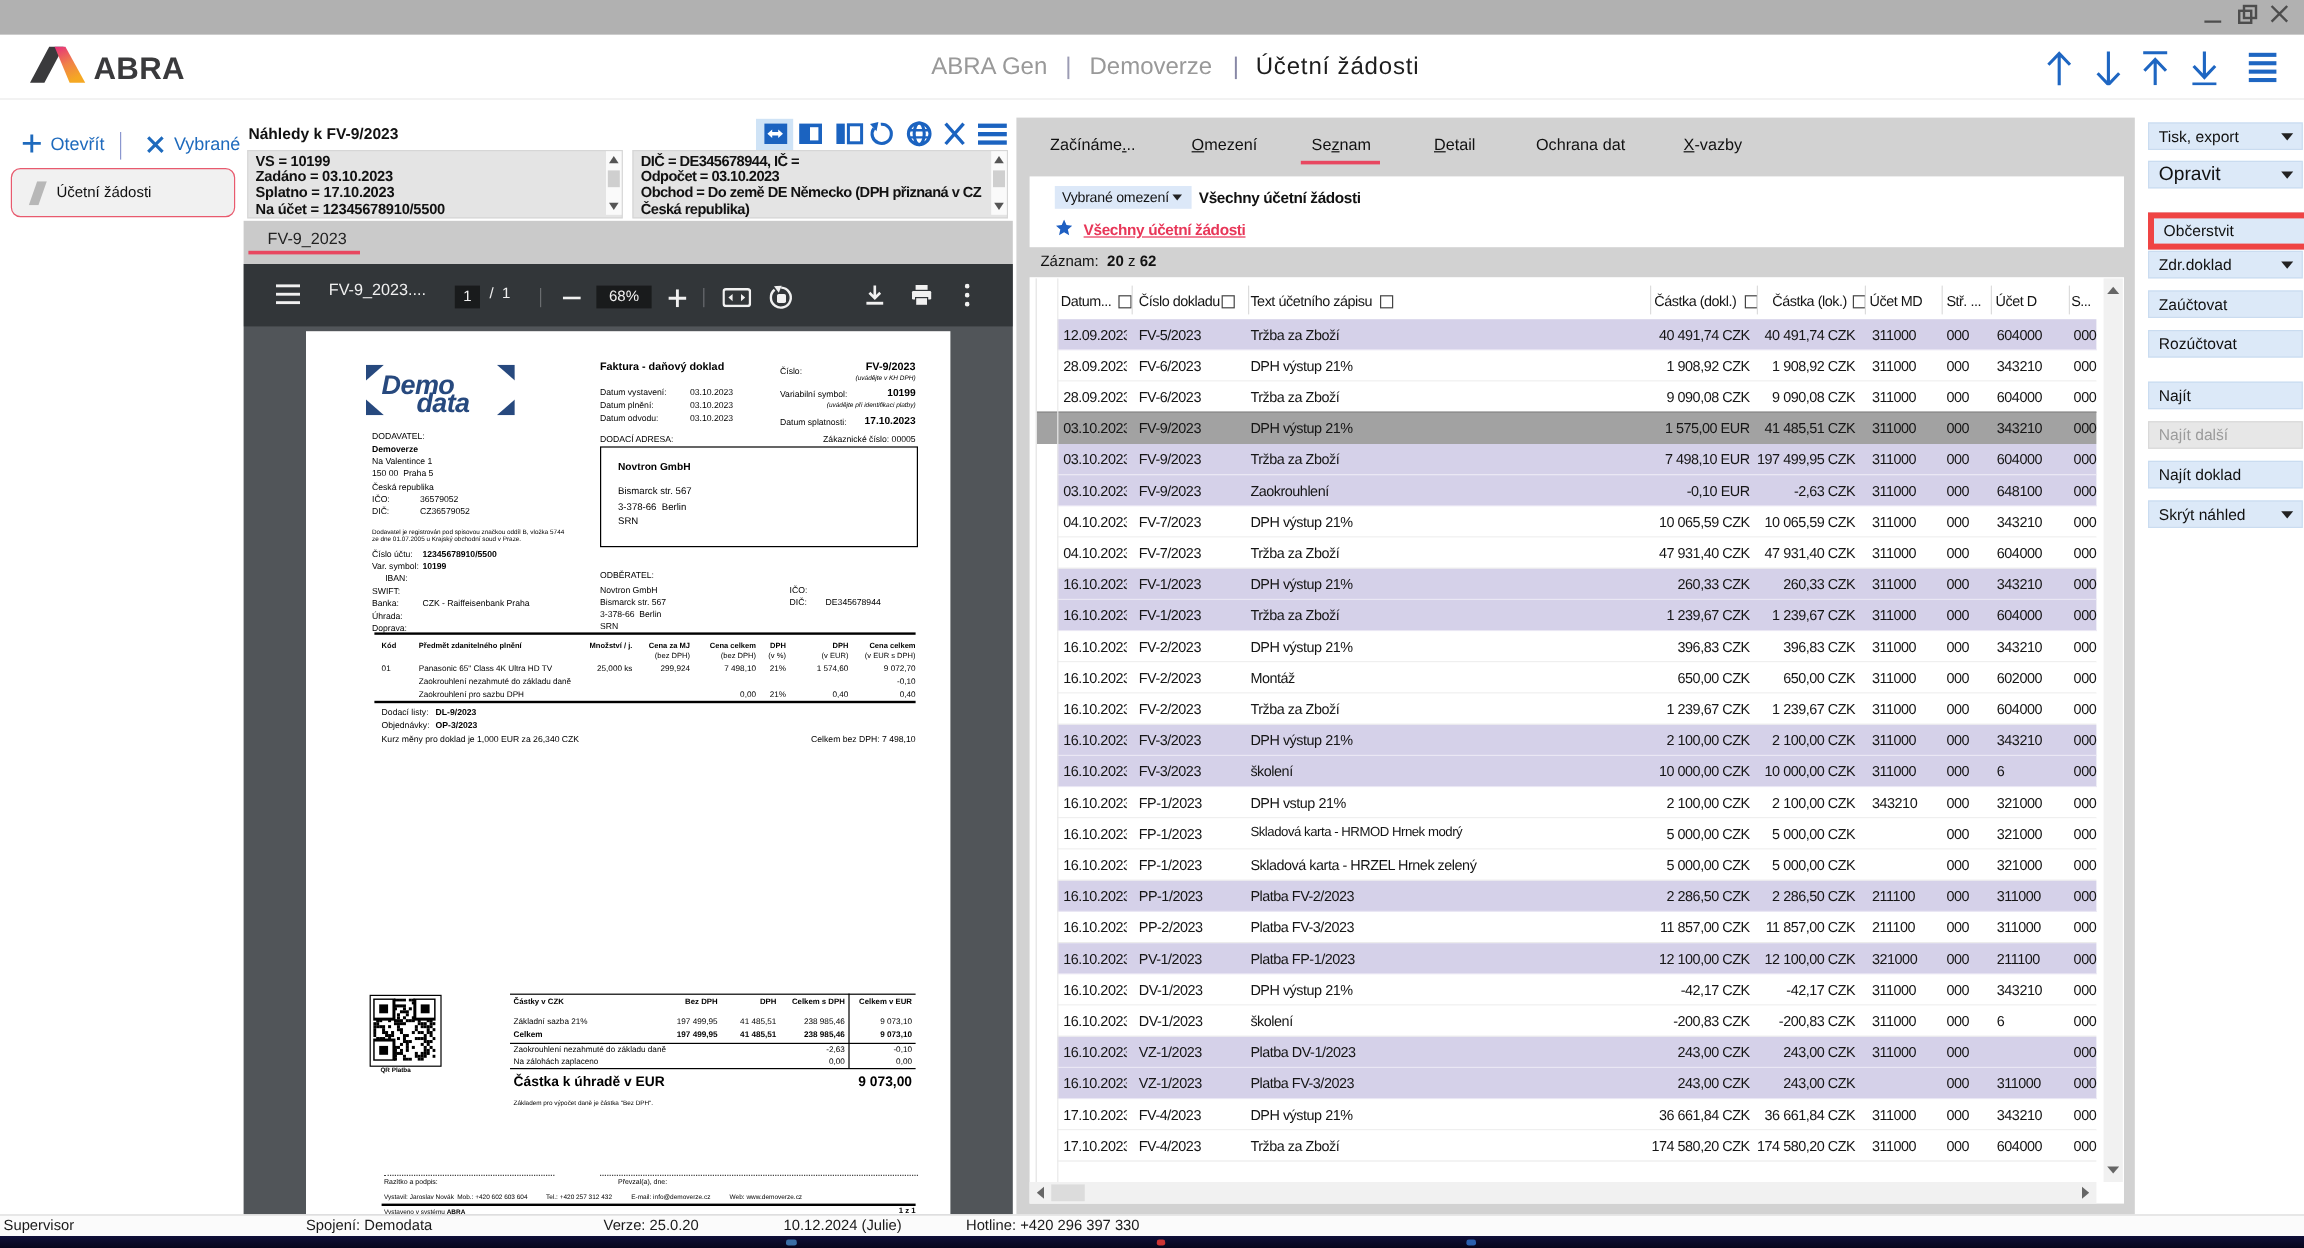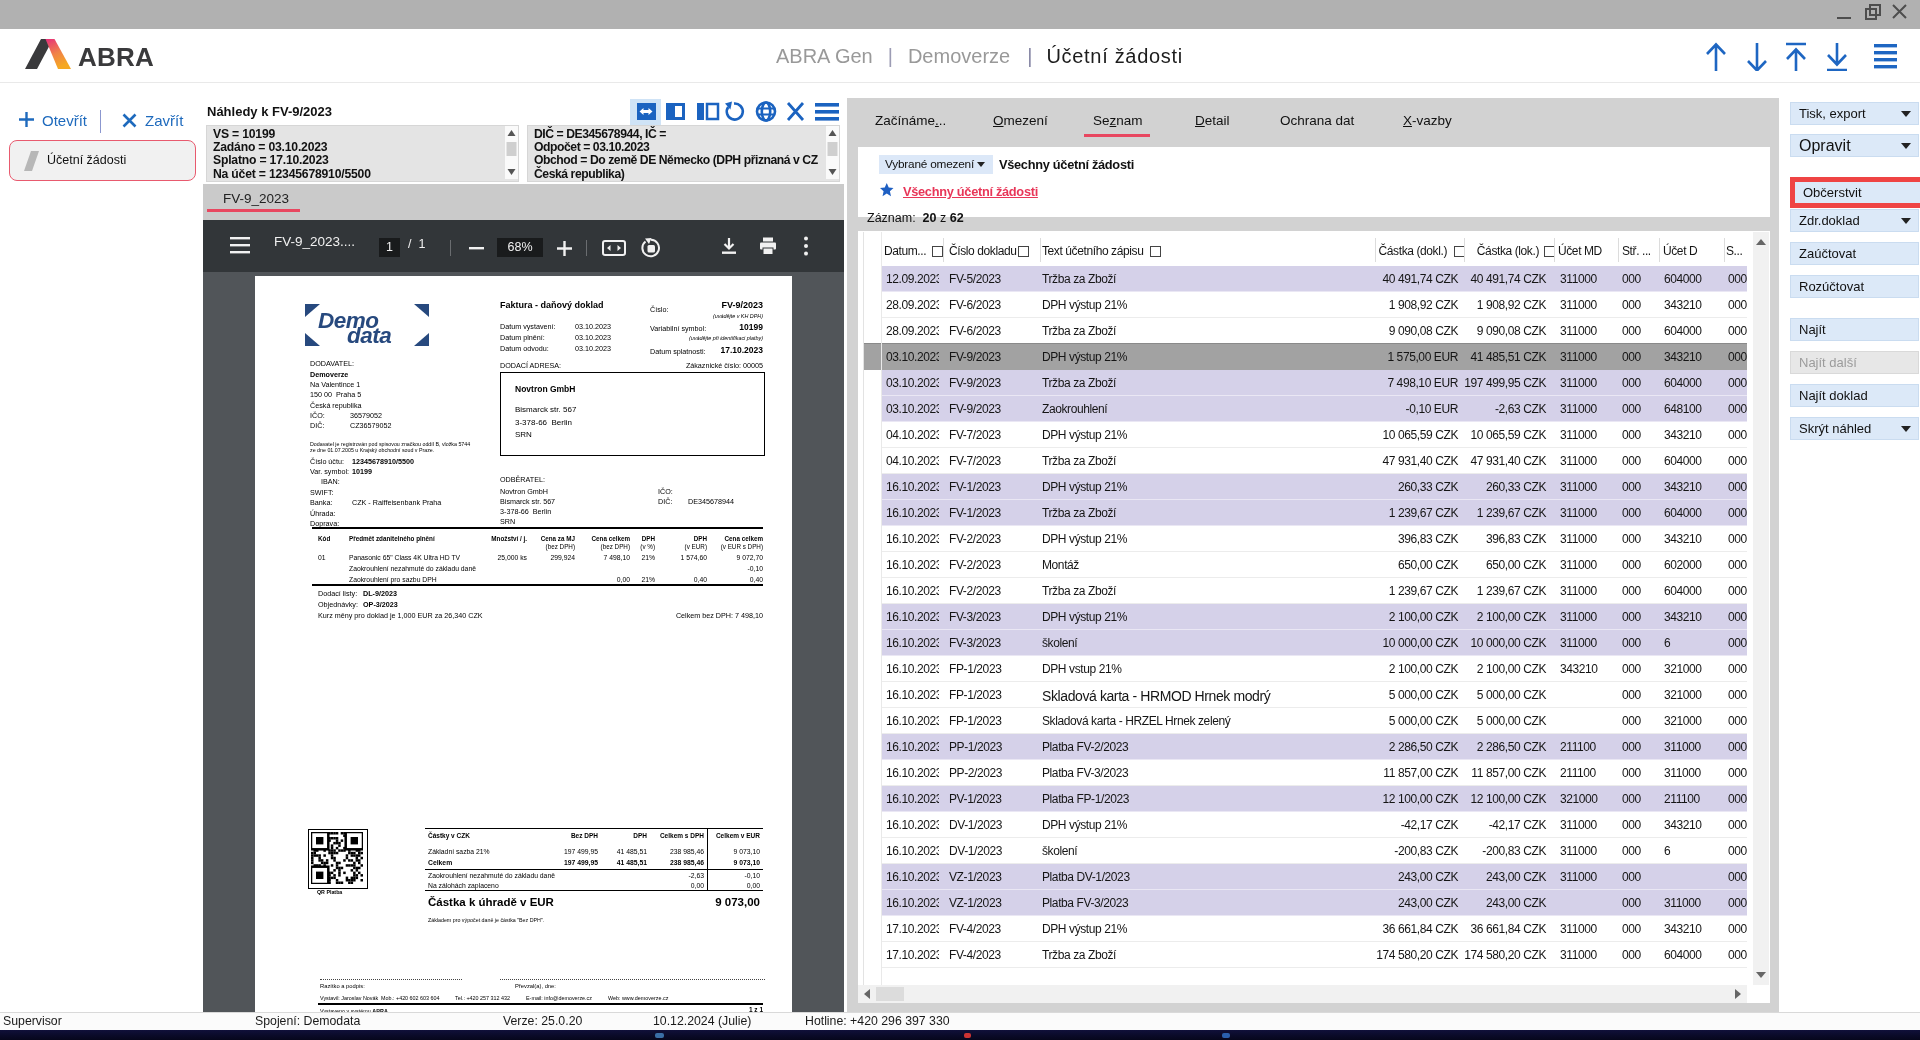--- a/index.html
+++ b/index.html
@@ -51,21 +51,21 @@
  <svg class="abs" style="left:0;top:0;" width="17" height="17" viewBox="0 0 17 17">
       <path d="M8.5 1 L8.5 16 M1 8.5 L16 8.5" stroke="#1e6abd" stroke-width="2.4"></path>
     </svg>
  <span class="abs" style="left:24px;top:1px;">Otevřít</span>
 </div>
 <div class="abs" style="left:100px;top:110px;width:1px;height:23px;background:#8b97cf;"></div>
 <div class="abs" style="left:122px;top:111px;width:120px;height:20px;font-size:15px;color:#1e6abd;">
  <svg class="abs" style="left:0;top:2px;" width="15" height="15" viewBox="0 0 15 15">
       <path d="M1.5 1.5 L13.5 13.5 M13.5 1.5 L1.5 13.5" stroke="#1e6abd" stroke-width="2.6"></path>
     </svg>
- <span class="abs" style="left:23px;top:1px;">Zavřít</span>
+ <span class="abs" style="left:23px;top:1px;">Vybrané</span>
 </div>
 <div class="abs" style="left:9px;top:140px;width:185px;height:39px;background:#f1f1f1;border:1.5px solid #e85a6e;border-radius:8px;">
  <svg class="abs" style="left:9px;top:10px;" width="22" height="20" viewBox="0 0 22 20">
       <polygon points="5,20 13,20 20,0 12,0" fill="#b7b7b7"></polygon>
     </svg>
  <span class="abs" style="left:37px;top:12px;font-size:12.5px;color:#111;">Účetní žádosti</span>
 </div>
 
 <div class="abs" style="left:207px;top:104px;font-size:13px;font-weight:bold;color:#111;">Náhledy k FV-9/2023</div>
 
@@ -461,21 +461,21 @@
 <div class="abs" style="left:847px;top:98px;width:932px;height:914px;background:#d2d2d2;">
 
  <div class="abs" style="left:28px;top:15px;font-size:13.5px;color:#111;">Začínáme<span style="text-decoration:underline;">.</span>..</div>
  <div class="abs" style="left:146px;top:15px;font-size:13.5px;color:#111;"><span style="text-decoration:underline;">O</span>mezení</div>
  <div class="abs" style="left:246px;top:15px;font-size:13.5px;color:#111;">Se<span style="text-decoration:underline;">z</span>nam</div>
  <div class="abs" style="left:237px;top:36px;width:66px;height:3px;background:#e84760;"></div>
  <div class="abs" style="left:348px;top:15px;font-size:13.5px;color:#111;"><span style="text-decoration:underline;">D</span>etail</div>
  <div class="abs" style="left:433px;top:15px;font-size:13.5px;color:#111;">Ochrana dat</div>
  <div class="abs" style="left:556px;top:15px;font-size:13.5px;color:#111;"><span style="text-decoration:underline;">X</span>-vazby</div>
 
- <div class="abs" style="left:11px;top:49px;width:912px;height:70px;background:#fff;">
+ <div class="abs" style="left:11px;top:49px;width:912px;height:59px;background:#fff;">
   <div class="abs" style="left:21px;top:8px;width:108px;height:19px;background:#dce8f8;font-size:11.8px;color:#111;line-height:19px;padding-left:6px;letter-spacing:-0.2px;">Vybrané omezení
    <span style="position:absolute;right:8px;top:7px;width:0;height:0;border-left:4.5px solid transparent;border-right:4.5px solid transparent;border-top:5.5px solid #222;"></span>
   </div>
   <div class="abs" style="left:141px;top:10px;font-size:12.8px;font-weight:bold;color:#111;letter-spacing:-0.3px;">Všechny účetní žádosti</div>
   <svg class="abs" style="left:22px;top:36px;" width="13.5" height="13.5" viewBox="0 0 15 15">
         <path d="M7.5 0 L9.7 5 L15 5.6 L11 9.2 L12.2 14.6 L7.5 11.7 L2.8 14.6 L4 9.2 L0 5.6 L5.3 5 Z" fill="#1e5fc2"></path>
       </svg>
   <a class="abs" style="left:45px;top:37px;font-size:12.8px;font-weight:bold;color:#e83658;letter-spacing:-0.3px;text-decoration:underline;">Všechny účetní žádosti</a>
  </div>
  <div class="abs" style="left:20px;top:113px;font-size:12.5px;color:#111;">Záznam:&nbsp; <b>20</b> z <b>62</b></div>
@@ -641,21 +641,21 @@
 <div style="position:absolute;top:662px;height:16px;font-size:12px;letter-spacing:-0.4px;color:#151515;left:1042px;width:330px;overflow:hidden;white-space:nowrap;">DPH vstup 21%</div>
 <div style="position:absolute;top:662px;height:16px;font-size:12px;letter-spacing:-0.4px;color:#151515;left:1281px;width:177px;text-align:right;">2 100,00 CZK</div>
 <div style="position:absolute;top:662px;height:16px;font-size:12px;letter-spacing:-0.4px;color:#151515;left:1346px;width:200px;text-align:right;">2 100,00 CZK</div>
 <div style="position:absolute;top:662px;height:16px;font-size:12px;letter-spacing:-0.4px;color:#151515;left:1560px;width:45px;">343210</div>
 <div style="position:absolute;top:662px;height:16px;font-size:12px;letter-spacing:-0.4px;color:#151515;left:1622px;width:30px;">000</div>
 <div style="position:absolute;top:662px;height:16px;font-size:12px;letter-spacing:-0.4px;color:#151515;left:1664px;width:45px;">321000</div>
 <div style="position:absolute;top:662px;height:16px;font-size:12px;letter-spacing:-0.4px;color:#151515;left:1728px;width:30px;">000</div>
 <div style="position:absolute;left:881px;top:682px;width:866px;height:25px;background:#fff;border-bottom:1px solid #ececec;"></div>
 <div style="position:absolute;top:688px;height:16px;font-size:12px;letter-spacing:-0.4px;color:#151515;left:886px;width:53px;overflow:hidden;white-space:nowrap;">16.10.2023</div>
 <div style="position:absolute;top:688px;height:16px;font-size:12px;letter-spacing:-0.4px;color:#151515;left:949px;width:90px;">FP-1/2023</div>
-<div style="position:absolute;top:688px;height:16px;font-size:14px;letter-spacing:-0.4px;color:#151515;left:1042px;width:330px;overflow:hidden;white-space:nowrap;">Skladová karta - HRMOD Hrnek modrý</div>
+<div style="position:absolute;top:688px;height:16px;font-size:11px;letter-spacing:-0.4px;color:#151515;left:1042px;width:330px;overflow:hidden;white-space:nowrap;">Skladová karta - HRMOD Hrnek modrý</div>
 <div style="position:absolute;top:688px;height:16px;font-size:12px;letter-spacing:-0.4px;color:#151515;left:1281px;width:177px;text-align:right;">5 000,00 CZK</div>
 <div style="position:absolute;top:688px;height:16px;font-size:12px;letter-spacing:-0.4px;color:#151515;left:1346px;width:200px;text-align:right;">5 000,00 CZK</div>
 <div style="position:absolute;top:688px;height:16px;font-size:12px;letter-spacing:-0.4px;color:#151515;left:1560px;width:45px;"></div>
 <div style="position:absolute;top:688px;height:16px;font-size:12px;letter-spacing:-0.4px;color:#151515;left:1622px;width:30px;">000</div>
 <div style="position:absolute;top:688px;height:16px;font-size:12px;letter-spacing:-0.4px;color:#151515;left:1664px;width:45px;">321000</div>
 <div style="position:absolute;top:688px;height:16px;font-size:12px;letter-spacing:-0.4px;color:#151515;left:1728px;width:30px;">000</div>
 <div style="position:absolute;left:881px;top:708px;width:866px;height:25px;background:#fff;border-bottom:1px solid #ececec;"></div>
 <div style="position:absolute;top:714px;height:16px;font-size:12px;letter-spacing:-0.4px;color:#151515;left:886px;width:53px;overflow:hidden;white-space:nowrap;">16.10.2023</div>
 <div style="position:absolute;top:714px;height:16px;font-size:12px;letter-spacing:-0.4px;color:#151515;left:949px;width:90px;">FP-1/2023</div>
 <div style="position:absolute;top:714px;height:16px;font-size:12px;letter-spacing:-0.4px;color:#151515;left:1042px;width:330px;overflow:hidden;white-space:nowrap;">Skladová karta - HRZEL Hrnek zelený</div>

